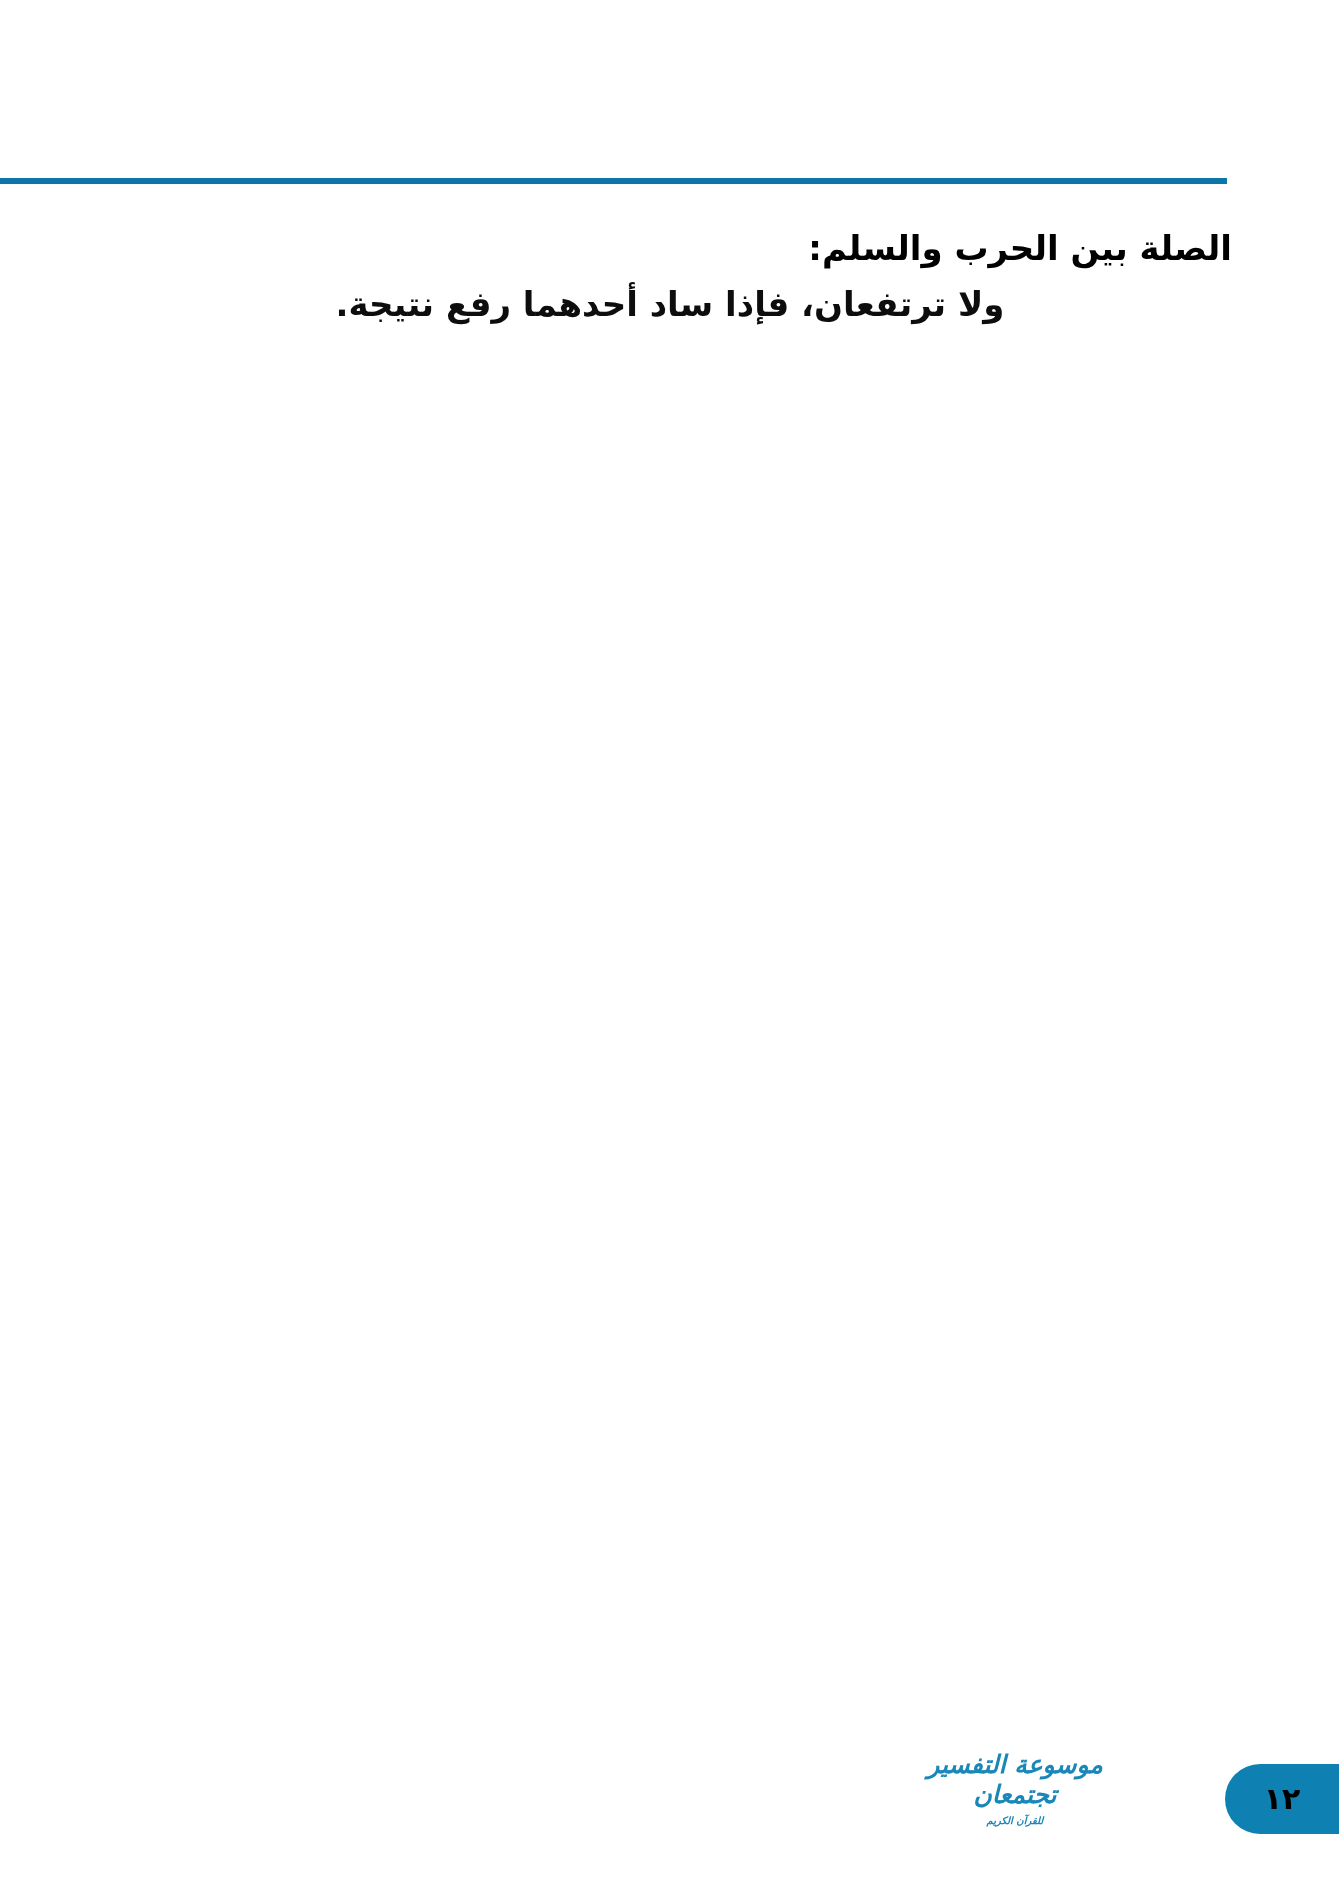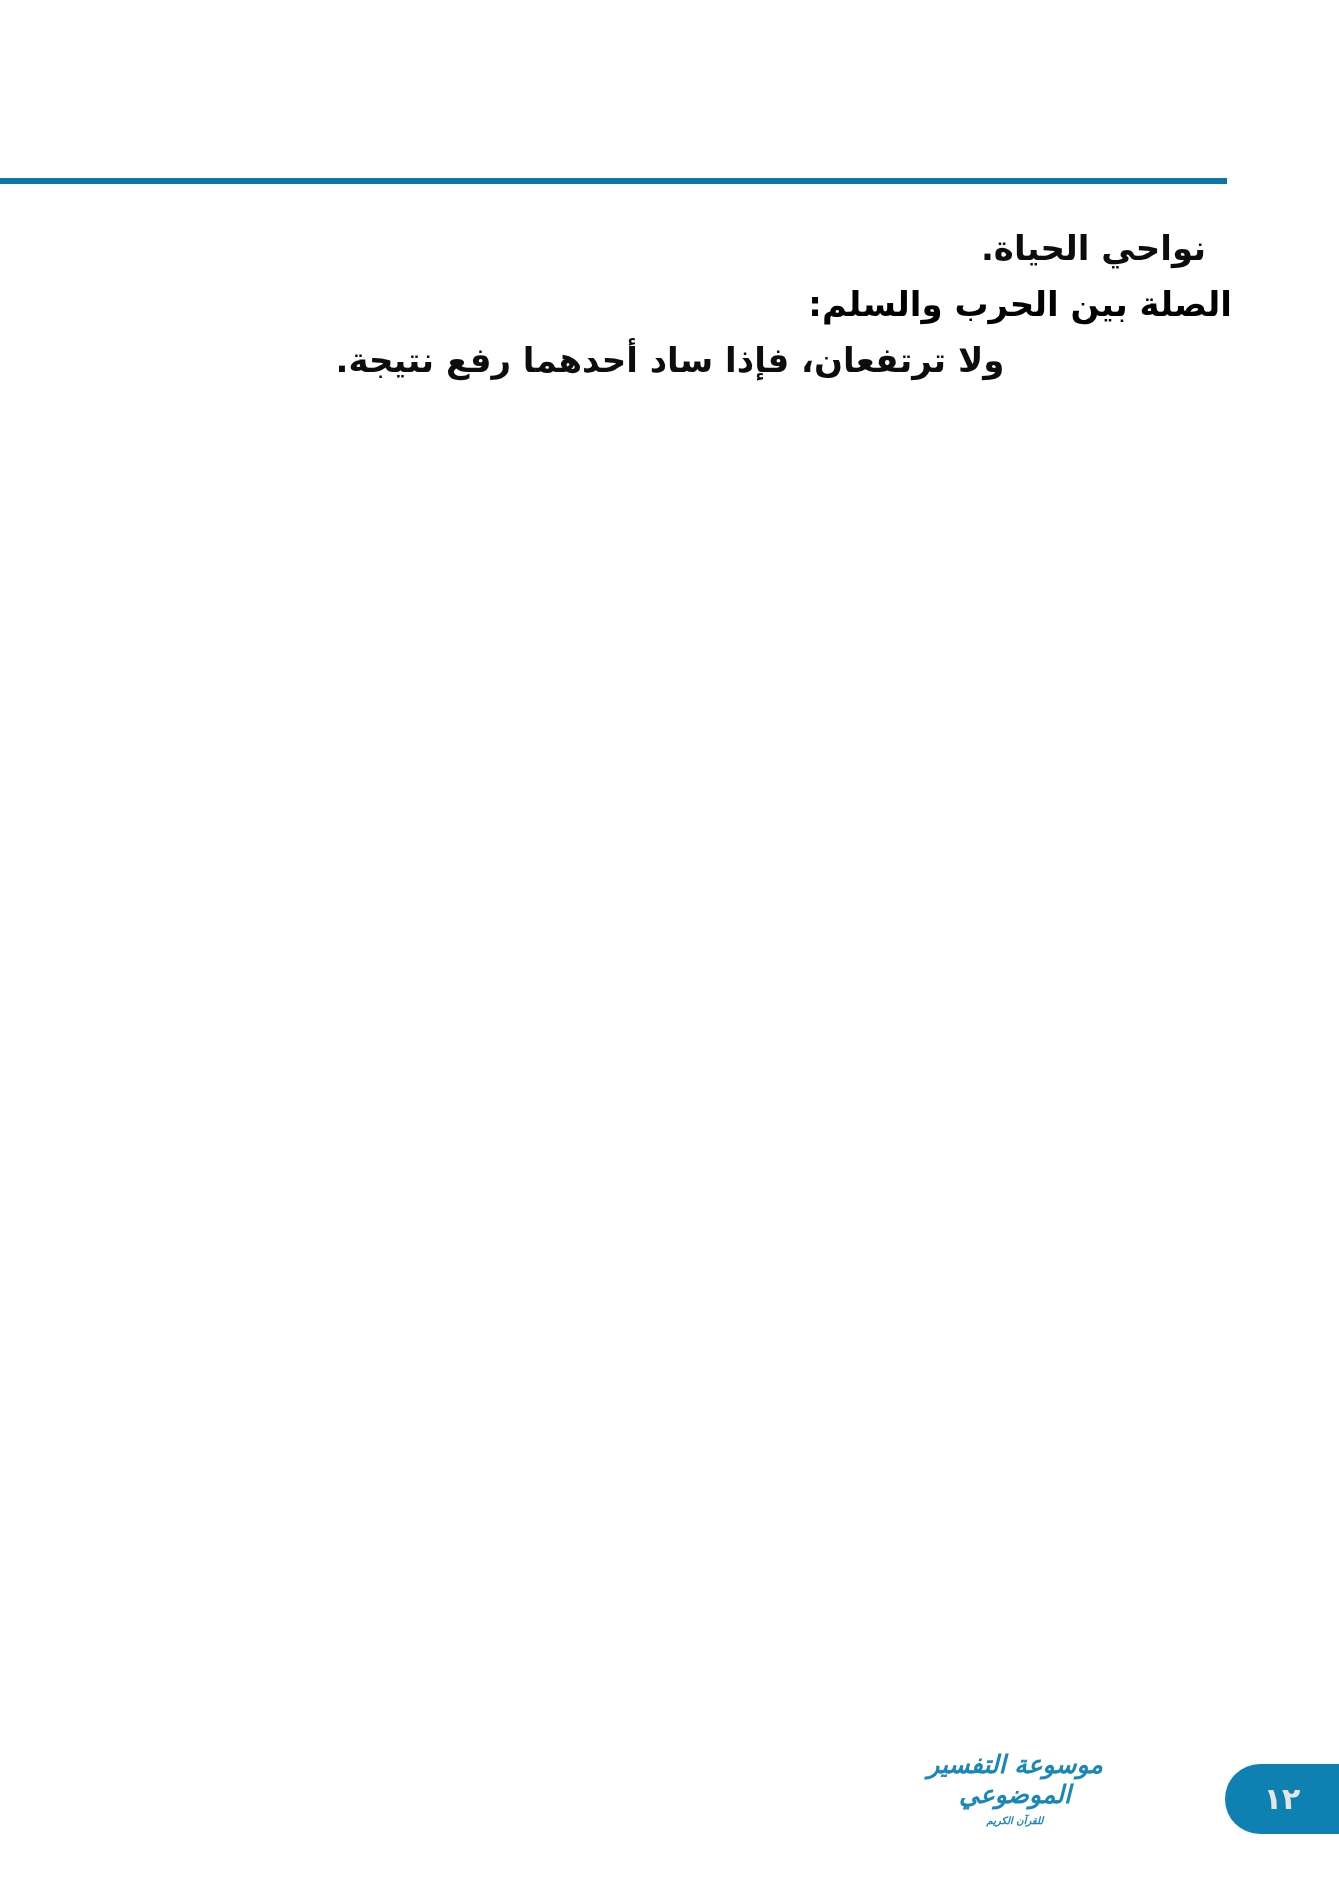--- a/index.html
+++ b/index.html
@@ -94,42 +94,41 @@
     right: 0;
     width: 114px;
     height: 70px;
     background: #0f80b2;
     border-radius: 35px 0 0 35px;
     display: flex;
     align-items: center;
     justify-content: center;
   }
   .page-number-badge span {
-    color: #e5e5e5;
+    color: #000000;
     font-size: 30px;
     font-weight: 700;
     line-height: 1;
   }
 </style>
 </head>
 <body>
 
 <div class="page">
 
 
   <div class="header-rule"></div>
 
   <div class="body-block">
-    <div class="intro-line">نواحي الحياة.</div>
     <div class="section-subtitle">الصلة بين الحرب والسلم:</div>
     <div class="para-line-centered">ولا ترتفعان، فإذا ساد أحدهما رفع نتيجة.</div>
   </div>
 
   <div class="publisher-logo">
-    <div class="logo-title">موسوعة التفسير الموضوعي</div>
+    <div class="logo-title">موسوعة التفسير تجتمعان</div>
     <div class="logo-subtitle">للقرآن الكريم</div>
   </div>
 
   <div class="page-number-badge">
     <span>١٢</span>
   </div>
 
 </div>
 
 </body></html>

